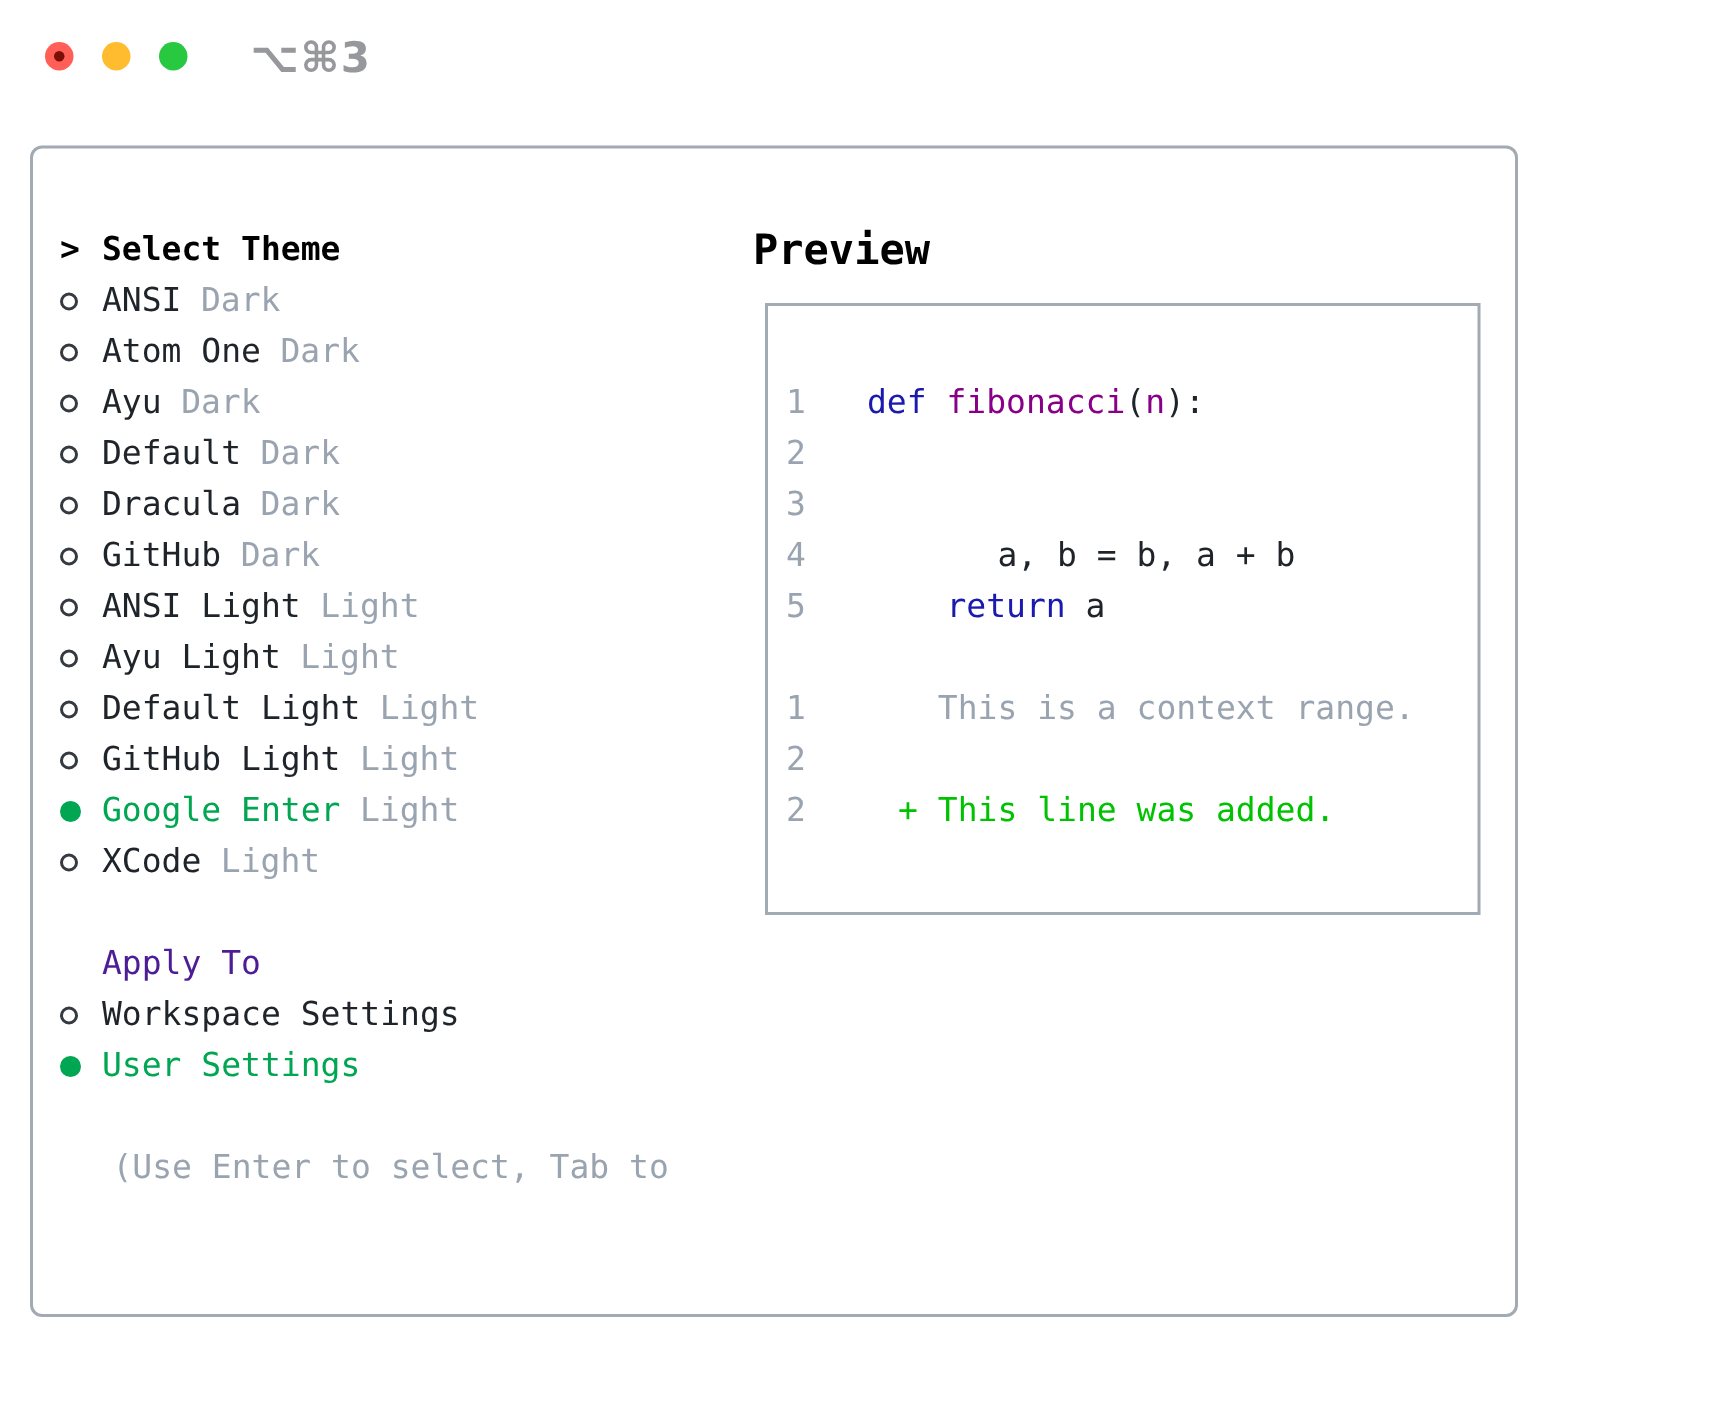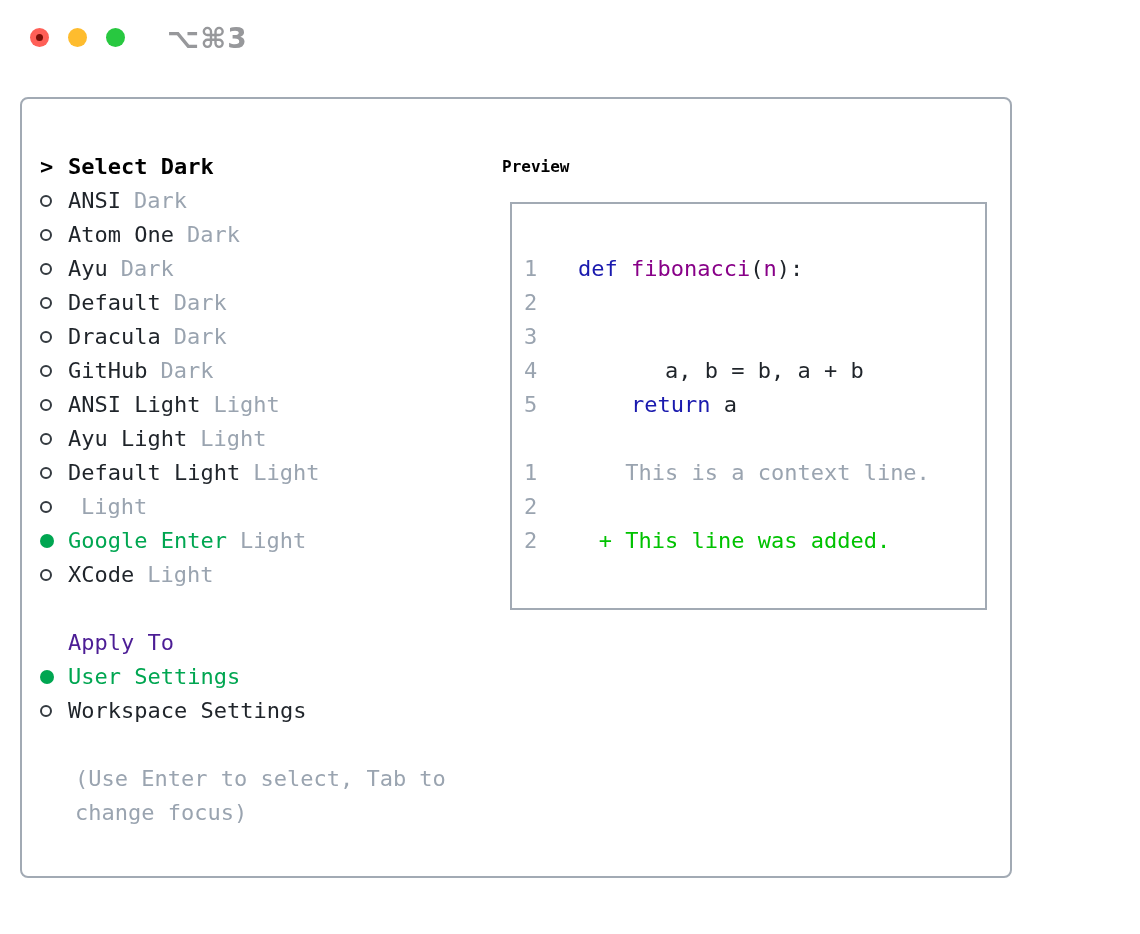--- a/index.html
+++ b/index.html
@@ -35,21 +35,21 @@
   .apply-hdr{font-weight:400;color:#4c1d95;}
   .dot-hollow{width:12px;height:12px;border:2px solid #343a40;border-radius:50%;box-sizing:border-box;display:inline-block;}
   .dot-filled{width:14px;height:14px;background:var(--accent_green,#00a651);border-radius:50%;display:inline-block;}
   .tname{color:var(--text_dark,#1f242a);}
   .tname.selected{color:var(--accent_green,#00a651);}
   .tvariant{color:var(--muted_gray,#9aa4b0);margin-left:13px;}
   .hint{color:var(--muted_gray,#9aa4b0);margin-left:35px;}
   
   #preview-header{
     position:absolute;left:480px;top:51px;height:34px;line-height:34px;
-    font-size:16px;font-weight:700;color:#000000;
+    font-size:28px;font-weight:700;color:#000000;
   }
   #preview-box{
     position:absolute;left:488px;top:103px;width:477px;height:408px;
     border:2px solid var(--border_gray,#a2aab4);background:#ffffff;box-sizing:border-box;
     overflow:hidden;
   }
   #preview-lines{padding-top:48px;}
   .pline{height:34px;display:flex;align-items:center;font-size:22px;line-height:34px;}
   .ln{margin-left:12px;width:35px;flex:0 0 35px;color:var(--muted_gray,#9aa4b0);white-space:pre;}
   .pcode{white-space:pre;}
@@ -73,54 +73,53 @@
     <span class="tl" id="tl-min"></span>
     <span class="tl" id="tl-zoom"></span>
     <span id="shortcut">⌥⌘3</span>
   </div>
 
   <div id="panel">
 
     <div id="left-column">
       <div class="lrow">
         <span class="marker hdr-marker">&gt;</span>
-        <span class="hdr">Select Dark</span>
+        <span class="hdr">Select Theme</span>
       </div>
 
       <div id="theme-list">
           <div class="lrow"><span class="marker"><span class="dot-hollow"></span></span><span class="tname">ANSI</span><span class="tvariant">Dark</span></div>
           <div class="lrow"><span class="marker"><span class="dot-hollow"></span></span><span class="tname">Atom One</span><span class="tvariant">Dark</span></div>
           <div class="lrow"><span class="marker"><span class="dot-hollow"></span></span><span class="tname">Ayu</span><span class="tvariant">Dark</span></div>
           <div class="lrow"><span class="marker"><span class="dot-hollow"></span></span><span class="tname">Default</span><span class="tvariant">Dark</span></div>
           <div class="lrow"><span class="marker"><span class="dot-hollow"></span></span><span class="tname">Dracula</span><span class="tvariant">Dark</span></div>
           <div class="lrow"><span class="marker"><span class="dot-hollow"></span></span><span class="tname">GitHub</span><span class="tvariant">Dark</span></div>
           <div class="lrow"><span class="marker"><span class="dot-hollow"></span></span><span class="tname">ANSI Light</span><span class="tvariant">Light</span></div>
           <div class="lrow"><span class="marker"><span class="dot-hollow"></span></span><span class="tname">Ayu Light</span><span class="tvariant">Light</span></div>
           <div class="lrow"><span class="marker"><span class="dot-hollow"></span></span><span class="tname">Default Light</span><span class="tvariant">Light</span></div>
-          <div class="lrow"><span class="marker"><span class="dot-hollow"></span></span><span class="tvariant">Light</span></div>
+          <div class="lrow"><span class="marker"><span class="dot-hollow"></span></span><span class="tname">GitHub Light</span><span class="tvariant">Light</span></div>
           <div class="lrow"><span class="marker"><span class="dot-filled"></span></span><span class="tname selected">Google Enter</span><span class="tvariant">Light</span></div>
           <div class="lrow"><span class="marker"><span class="dot-hollow"></span></span><span class="tname">XCode</span><span class="tvariant">Light</span></div>
         </div>
 
       <div class="lrow"></div>
 
       <div class="lrow">
         <span class="marker"></span>
         <span class="apply-hdr">Apply To</span>
       </div>
 
       <div id="apply-list">
+          <div class="lrow"><span class="marker"><span class="dot-hollow"></span></span><span class="tname">Workspace Settings</span></div>
           <div class="lrow"><span class="marker"><span class="dot-filled"></span></span><span class="tname selected">User Settings</span></div>
-          <div class="lrow"><span class="marker"><span class="dot-hollow"></span></span><span class="tname">Workspace Settings</span></div>
         </div>
 
       <div class="lrow"></div>
 
       <div class="lrow hint">(Use Enter to select, Tab to</div>
-      <div class="lrow hint">change focus)</div>
     </div>
 
     <div id="preview-header">Preview</div>
 
     <div id="preview-box">
       <div id="preview-lines">
           <div class="pline">
             <span class="ln">1</span>
             <span class="pcode"><span class="tok-kw">def</span><span class="tok-pl"> </span><span class="tok-fn">fibonacci</span><span class="tok-pl">(</span><span class="tok-fn">n</span><span class="tok-pl">):</span></span>
           </div>
@@ -137,21 +136,21 @@
           <div class="pline">
             <span class="ln">5</span>
             <span class="pcode"><span class="tok-pl">    </span><span class="tok-kw">return</span><span class="tok-pl"> a</span></span>
           </div>
           <div class="pline">
             <span class="ln"></span>
             <span class="pcode"></span>
           </div>
           <div class="pline">
             <span class="ln">1</span>
-            <span class="pcode"><span class="tok-ctx">     This is a context line.</span></span>
+            <span class="pcode"><span class="tok-ctx">     This is a context range.</span></span>
           </div>
           <div class="pline">
             <span class="ln">2</span>
           </div>
           <div class="pline">
             <span class="ln">2</span>
             <span class="pcode"><span class="tok-add">   + This line was added.</span></span>
           </div>
         </div>
     </div>

